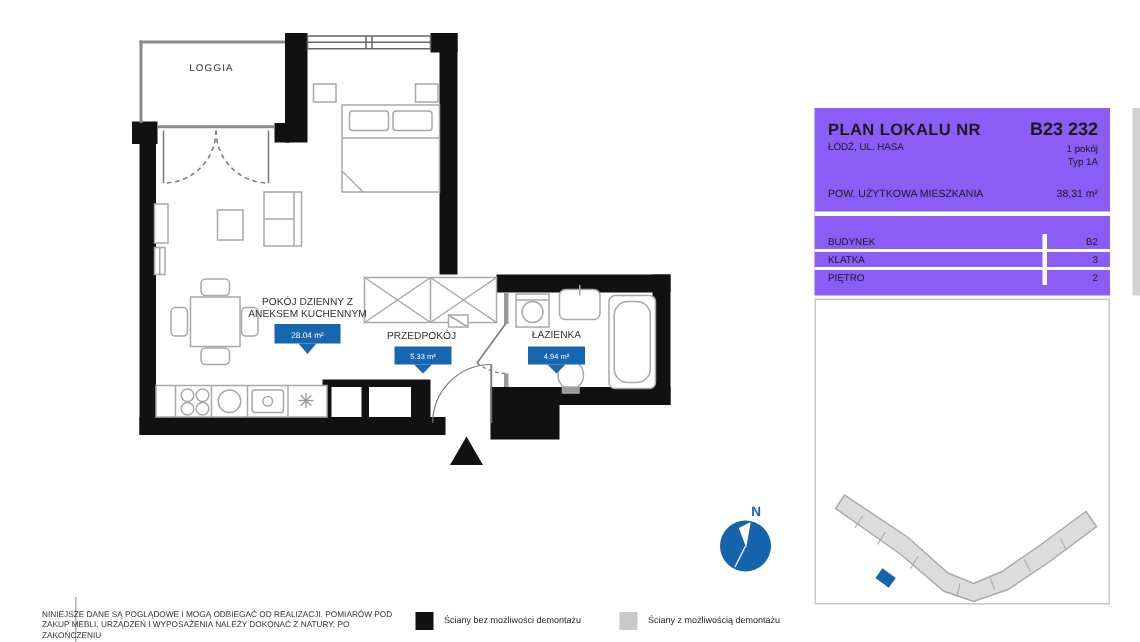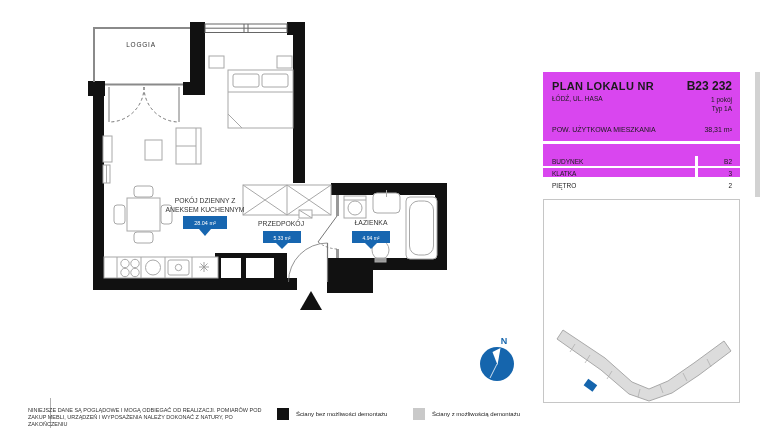--- a/index.html
+++ b/index.html
@@ -1,20 +1,20 @@
 <!DOCTYPE html>
 <html><head>
 <meta charset="utf-8">
 <style>
   html,body{margin:0;padding:0;background:#fff;}
   .canvas{position:relative;width:760px;height:428px;background:#fff;overflow:hidden;
           font-family:"Liberation Sans",sans-serif;color:#1a1a1a;}
   .plan-svg{position:absolute;left:0;top:0;}
   
-  .panel{position:absolute;left:543px;top:72px;width:197px;height:105px;background:#d946ef;}
+  .panel{position:absolute;left:543px;top:72px;width:197px;height:125px;background:#8b5cf6;}
   .edge-strip{position:absolute;left:755px;top:72px;width:5px;height:125px;background:#d2d2d2;}
   .row1{display:flex;justify-content:space-between;align-items:baseline;padding:7px 8px 0 9px;}
   .title{font-size:11px;font-weight:bold;letter-spacing:.3px;}
   .unit{font-size:12px;font-weight:bold;text-align:center;}
   .row2{display:flex;justify-content:space-between;padding:2px 8px 0 9px;}
   .addr{font-size:6.5px;}
   .typcol{text-align:right;font-size:6.5px;line-height:9px;}
   .area-row{position:absolute;left:9px;right:8px;top:54px;display:flex;justify-content:space-between;font-size:7px;}
   .divider{position:absolute;left:0;right:0;top:69px;height:2.5px;background:#fff;}
   .dtable{position:absolute;left:0;right:0;top:84px;}

